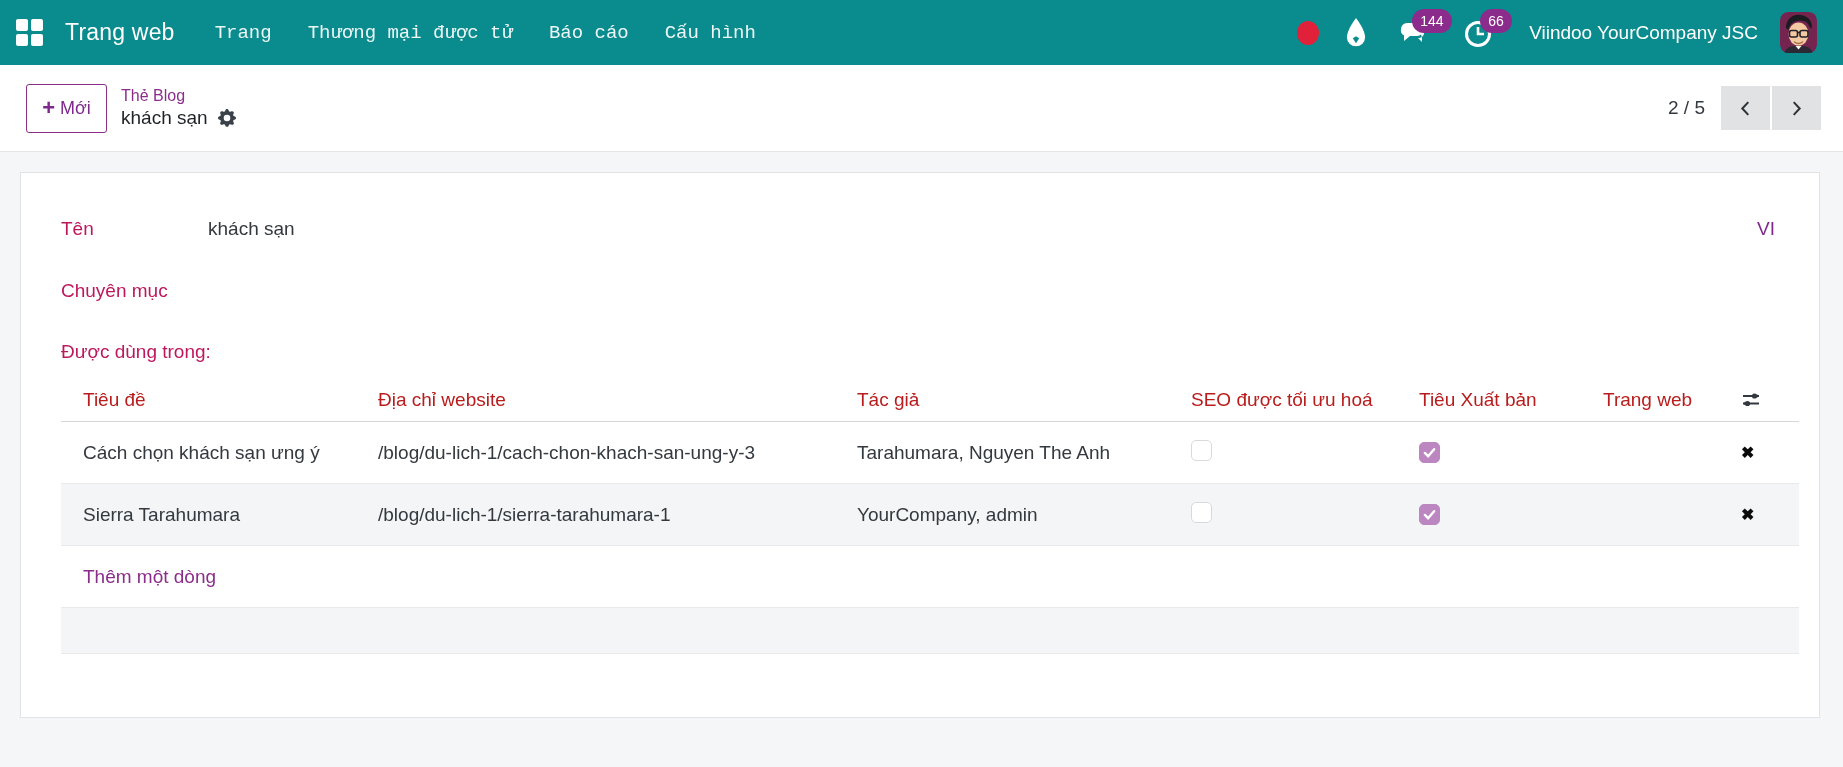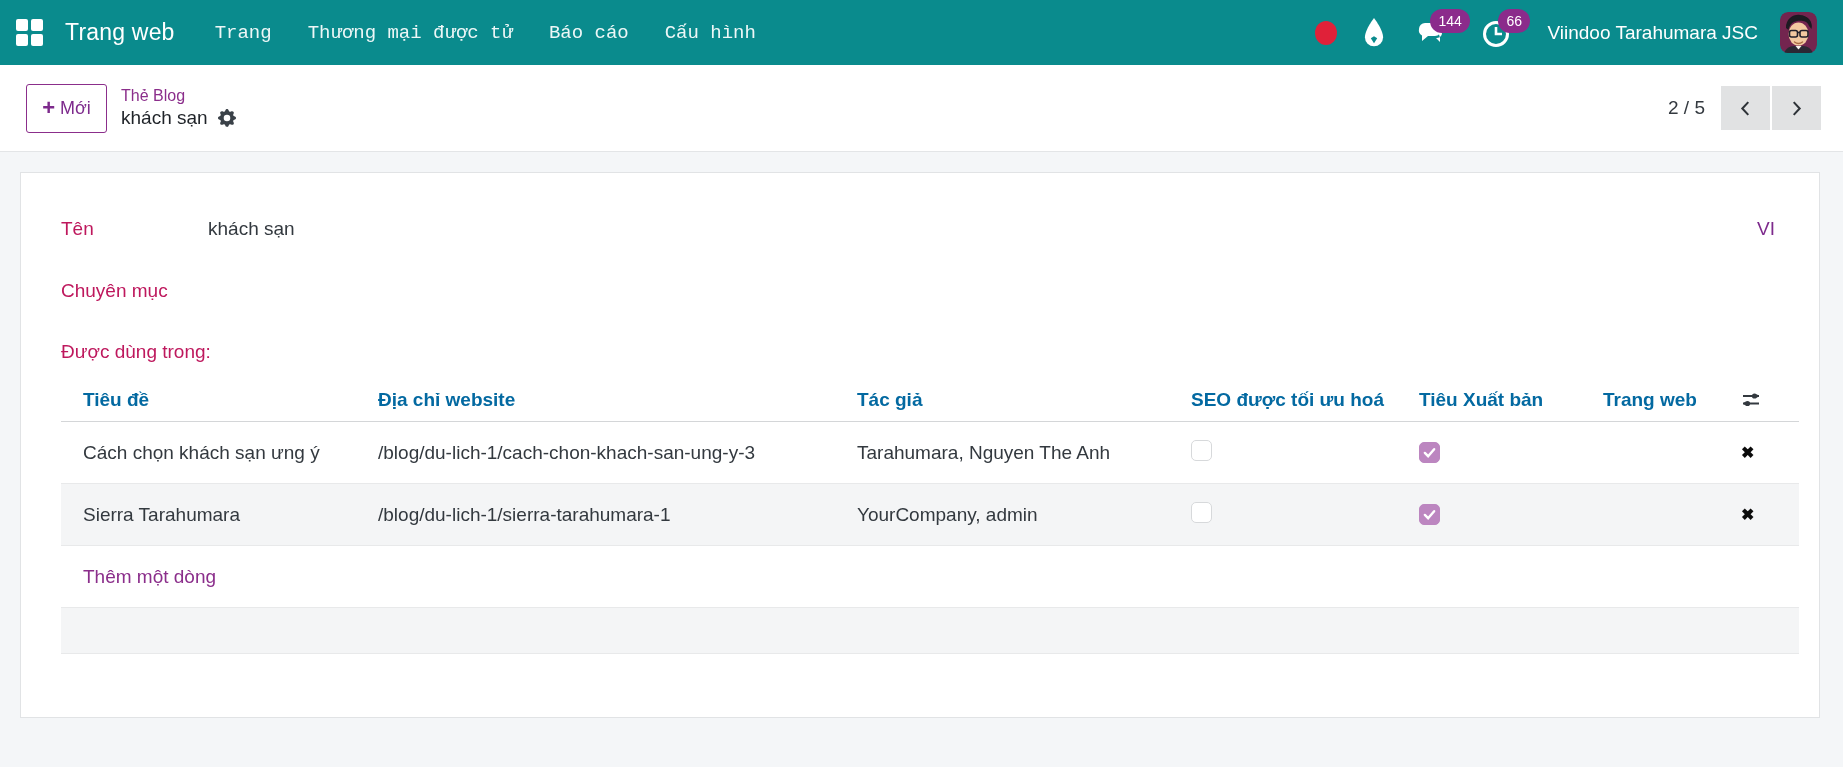--- a/index.html
+++ b/index.html
@@ -50,21 +50,21 @@
   .frow-cat  { top:106px; }
   .frow-used { top:167px; }
   .flabel { width:147px; color:#be185d; font-size:19px; font-weight:500; line-height:24px; flex-shrink:0; }
   .fvalue { color:#33393f; font-size:19px; line-height:24px; flex:1; cursor:text; }
   .lang-badge { color:#7d2a8c; font-size:19px; line-height:24px; cursor:pointer; }
 
   
   .otable { position:absolute; top:206px; left:40px; width:1738px; }
   .trow { display:grid; grid-template-columns:295px 479px 334px 228px 184px 146px 1fr; align-items:center; }
   .thead { height:43px; border-bottom:1px solid #d4d6d8; }
-  .thead .tcell { color:#0369a1; font-size:19px;font-weight:bold; }
+  .thead .tcell { color:#b91c1c; font-size:19px; }
   .tcell { padding-left:22px; white-space:nowrap; overflow:hidden; }
   .tbody-row { height:62px; border-bottom:1px solid #e8e9ea; }
   .tbody-row .tcell { color:#33393f; font-size:19px; }
   .row-striped { background:#f4f5f6; }
   .cell-icon { display:flex; justify-content:flex-start; padding-left:14px; }
   .cb { width:21px; height:21px; border-radius:5px; display:inline-flex; align-items:center; justify-content:center;
         background:#fff; border:1px solid #d7d9db; cursor:pointer; }
   .cb.checked { background:#bc86c0; border-color:#bc86c0; }
   .cb svg { display:none; }
   .cb.checked svg { display:block; }
@@ -108,21 +108,21 @@
         </svg>
         <span class="badge">144</span>
       </div>
       <div class="tb-icon" style="margin-left:34px;">
         <svg width="32" height="32" viewBox="0 0 32 32">
           <circle cx="15" cy="17" r="11.5" fill="none" stroke="#fff" stroke-width="3"></circle>
           <path d="M15 10 v7 h6" fill="none" stroke="#fff" stroke-width="2.6"></path>
         </svg>
         <span class="badge">66</span>
       </div>
-      <div class="company-name">Viindoo Tarahumara JSC</div>
+      <div class="company-name">Viindoo YourCompany JSC</div>
       <div class="avatar">
         <svg width="37" height="41" viewBox="0 0 37 41">
           <rect x="0" y="0" width="37" height="41" rx="8" fill="#73254f"></rect>
           <ellipse cx="18.5" cy="22" rx="10" ry="11.5" fill="#f2c9a0"></ellipse>
           <path d="M6 16 C6 6 14 2 20 3 C29 4 33 10 31.5 17 L29 14 C28 11 26 9.5 23 9 C18 8.2 10 9 8.5 18 Z" fill="#1d1b22"></path>
           <path d="M6 16 C7 8 13 3.5 20 3.5 C27 3.5 32 9 31.5 16 C31 12 28 8 22 7.5 C13 7 8 11 6 16 Z" fill="#1d1b22"></path>
           <rect x="9.5" y="18.5" width="8" height="6.5" rx="2" fill="none" stroke="#23212a" stroke-width="1.6"></rect>
           <rect x="20" y="18.5" width="8" height="6.5" rx="2" fill="none" stroke="#23212a" stroke-width="1.6"></rect>
           <line x1="17.5" y1="20.5" x2="20" y2="20.5" stroke="#23212a" stroke-width="1.6"></line>
           <path d="M14.5 30 q4 3 8 0" fill="none" stroke="#a96a44" stroke-width="1.4" stroke-linecap="round"></path>

